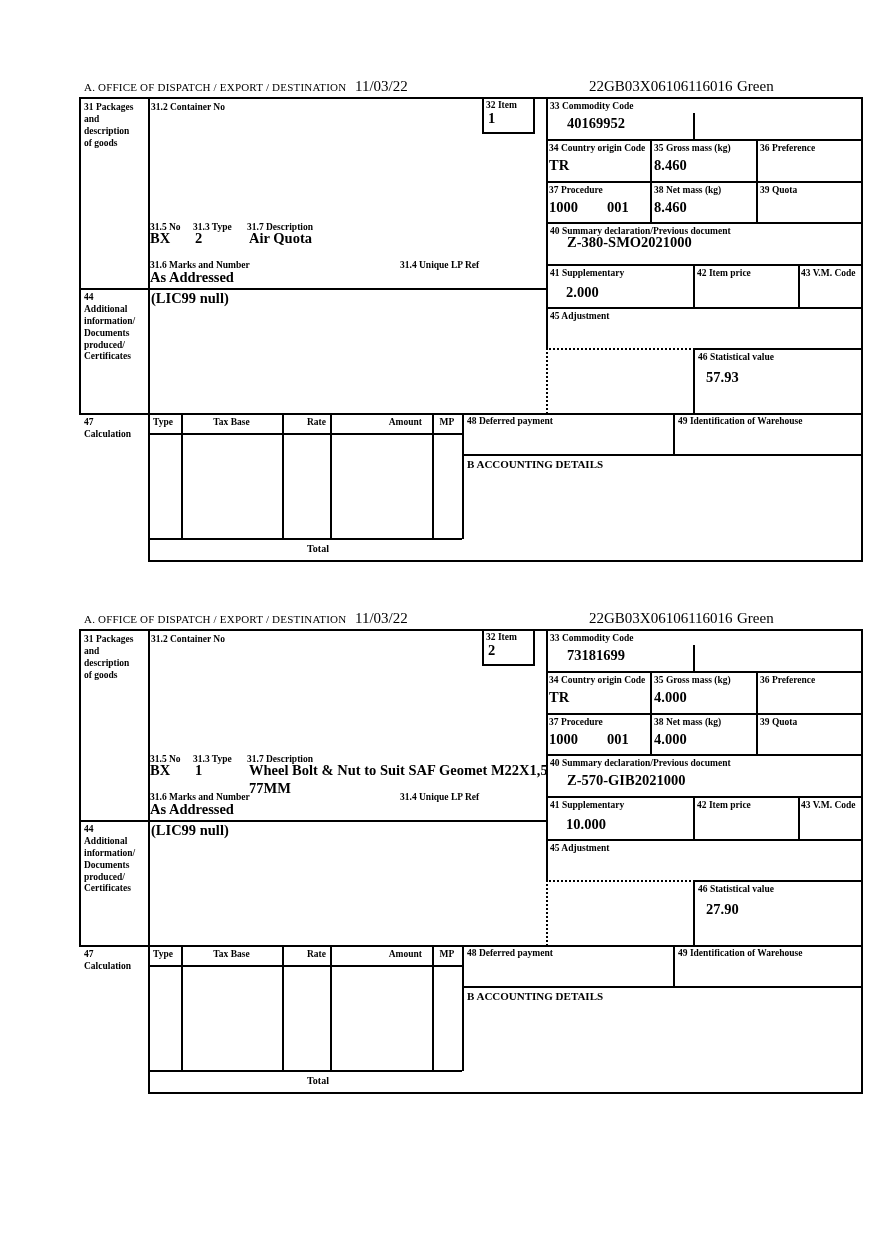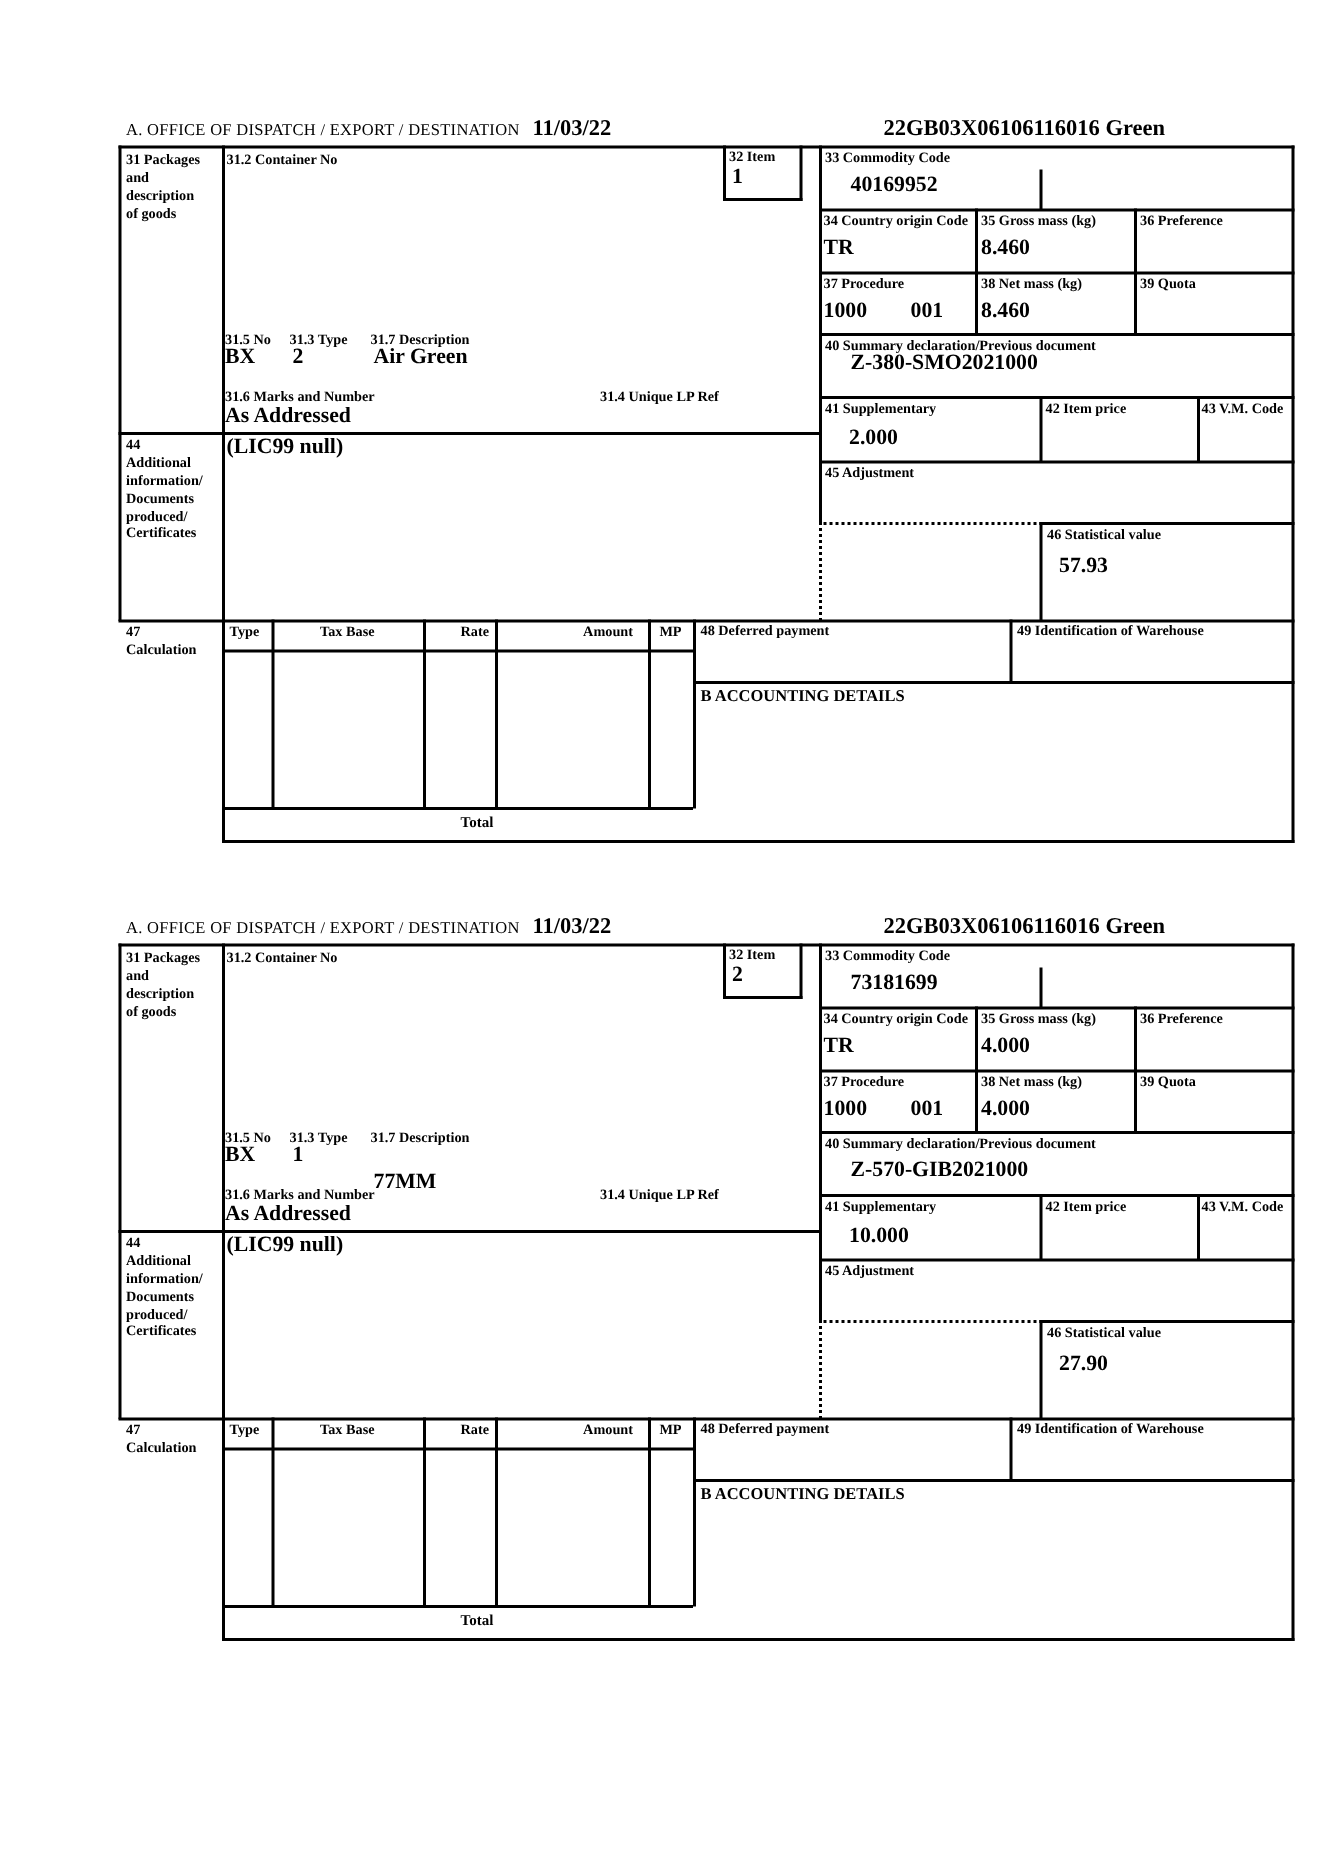--- a/index.html
+++ b/index.html
@@ -6,21 +6,21 @@
   #page{position:relative;width:882px;height:1250px;background:#fff;overflow:hidden;
         font-family:"Liberation Serif",serif;color:#000}
   .sec{position:absolute;left:0;width:882px;height:532px}
   .hl{position:absolute;height:2px;background:#000}
   .vl{position:absolute;width:2px;background:#000}
   .hd{position:absolute;height:0;border-top:2px dotted #000}
   .vd{position:absolute;width:0;border-left:2px dotted #000}
   .lb{position:absolute;font-weight:700;font-size:9.5px;line-height:1.25;white-space:nowrap}
   .vv{position:absolute;font-weight:600;font-size:14.5px;line-height:1.1;white-space:nowrap}
   .ttl{position:absolute;font-weight:400;font-size:11px;letter-spacing:.2px;white-space:nowrap}
-  .hv{position:absolute;font-weight:700;font-size:15px;white-space:nowrap}
+  .hv{position:absolute;font-weight:400;font-size:15px;white-space:nowrap}
   .blk span{display:block}
   .ctr{text-align:center;white-space:nowrap}
   .rgt{text-align:right;white-space:nowrap}
   .acct{position:absolute;font-weight:700;font-size:11px;white-space:nowrap}
   .tot{font-size:10px}
 </style>
 </head>
 <body>
 
 <div id="page">
@@ -76,21 +76,21 @@
     </div>
     <div class="lb" style="left:151px;top:102px">31.2 Container No</div>
     <div class="lb" style="left:486px;top:100px">32 Item</div>
     <div class="vv" style="left:488px;top:111px">1</div>
 
     <div class="lb" style="left:150px;top:222px">31.5 No</div>
     <div class="lb" style="left:193px;top:222px">31.3 Type</div>
     <div class="lb" style="left:247px;top:222px">31.7 Description</div>
     <div class="vv" style="left:150px;top:231px">BX</div>
     <div class="vv" style="left:195px;top:231px">2</div>
-    <div class="vv" style="left:249px;top:231px">Air Green</div>
+    <div class="vv" style="left:249px;top:231px">Air Quota</div>
     <div class="vv" style="left:249px;top:249px"></div>
     <div class="lb" style="left:150px;top:260px">31.6 Marks and Number</div>
     <div class="lb" style="left:400px;top:260px">31.4 Unique LP Ref</div>
     <div class="vv" style="left:150px;top:270px">As Addressed</div>
 
     <div class="lb blk" style="left:84px;top:292px">
       <span>44</span>
       <span>Additional</span>
       <span>information/</span>
       <span>Documents</span>
@@ -186,20 +186,21 @@
     </div>
     <div class="lb" style="left:151px;top:102px">31.2 Container No</div>
     <div class="lb" style="left:486px;top:100px">32 Item</div>
     <div class="vv" style="left:488px;top:111px">2</div>
 
     <div class="lb" style="left:150px;top:222px">31.5 No</div>
     <div class="lb" style="left:193px;top:222px">31.3 Type</div>
     <div class="lb" style="left:247px;top:222px">31.7 Description</div>
     <div class="vv" style="left:150px;top:231px">BX</div>
     <div class="vv" style="left:195px;top:231px">1</div>
+    <div class="vv" style="left:249px;top:231px">Wheel Bolt &amp; Nut to Suit SAF Geomet M22X1,5</div>
     <div class="vv" style="left:249px;top:249px">77MM</div>
     <div class="lb" style="left:150px;top:260px">31.6 Marks and Number</div>
     <div class="lb" style="left:400px;top:260px">31.4 Unique LP Ref</div>
     <div class="vv" style="left:150px;top:270px">As Addressed</div>
 
     <div class="lb blk" style="left:84px;top:292px">
       <span>44</span>
       <span>Additional</span>
       <span>information/</span>
       <span>Documents</span>

